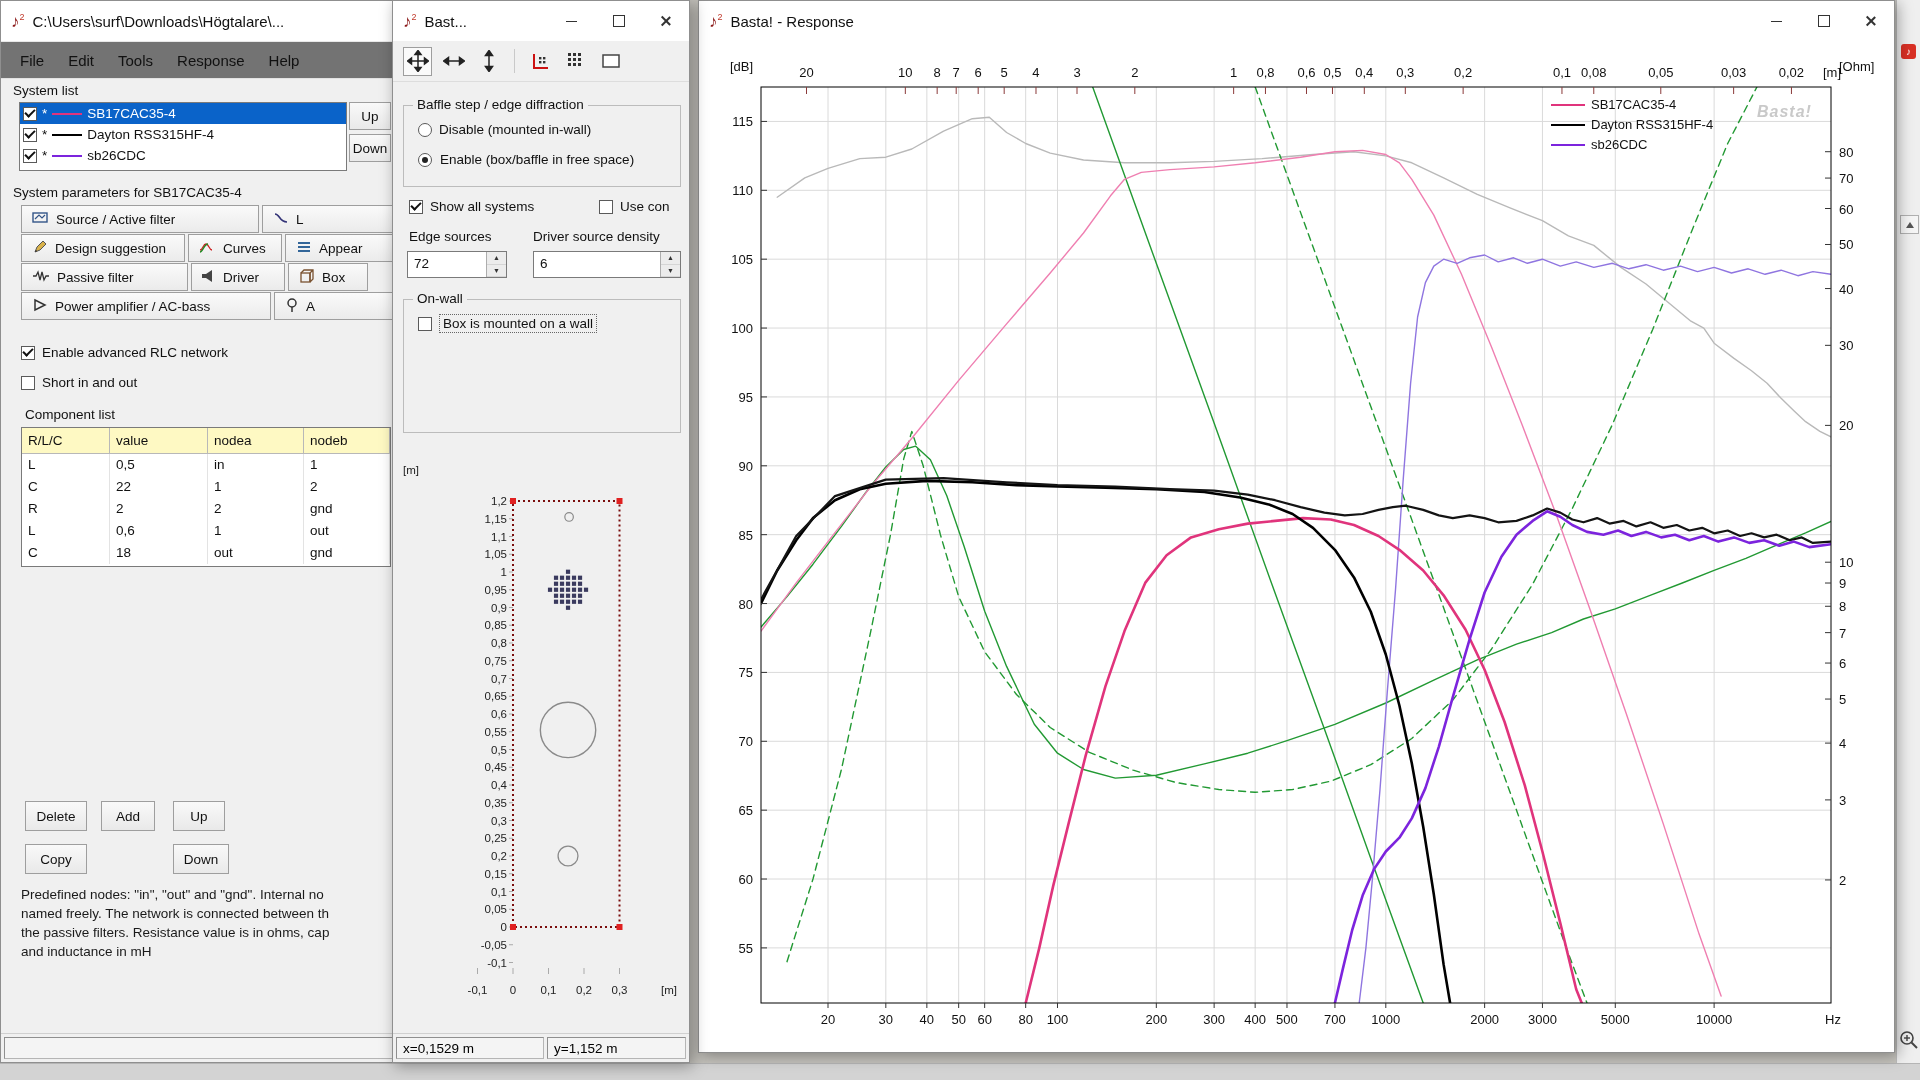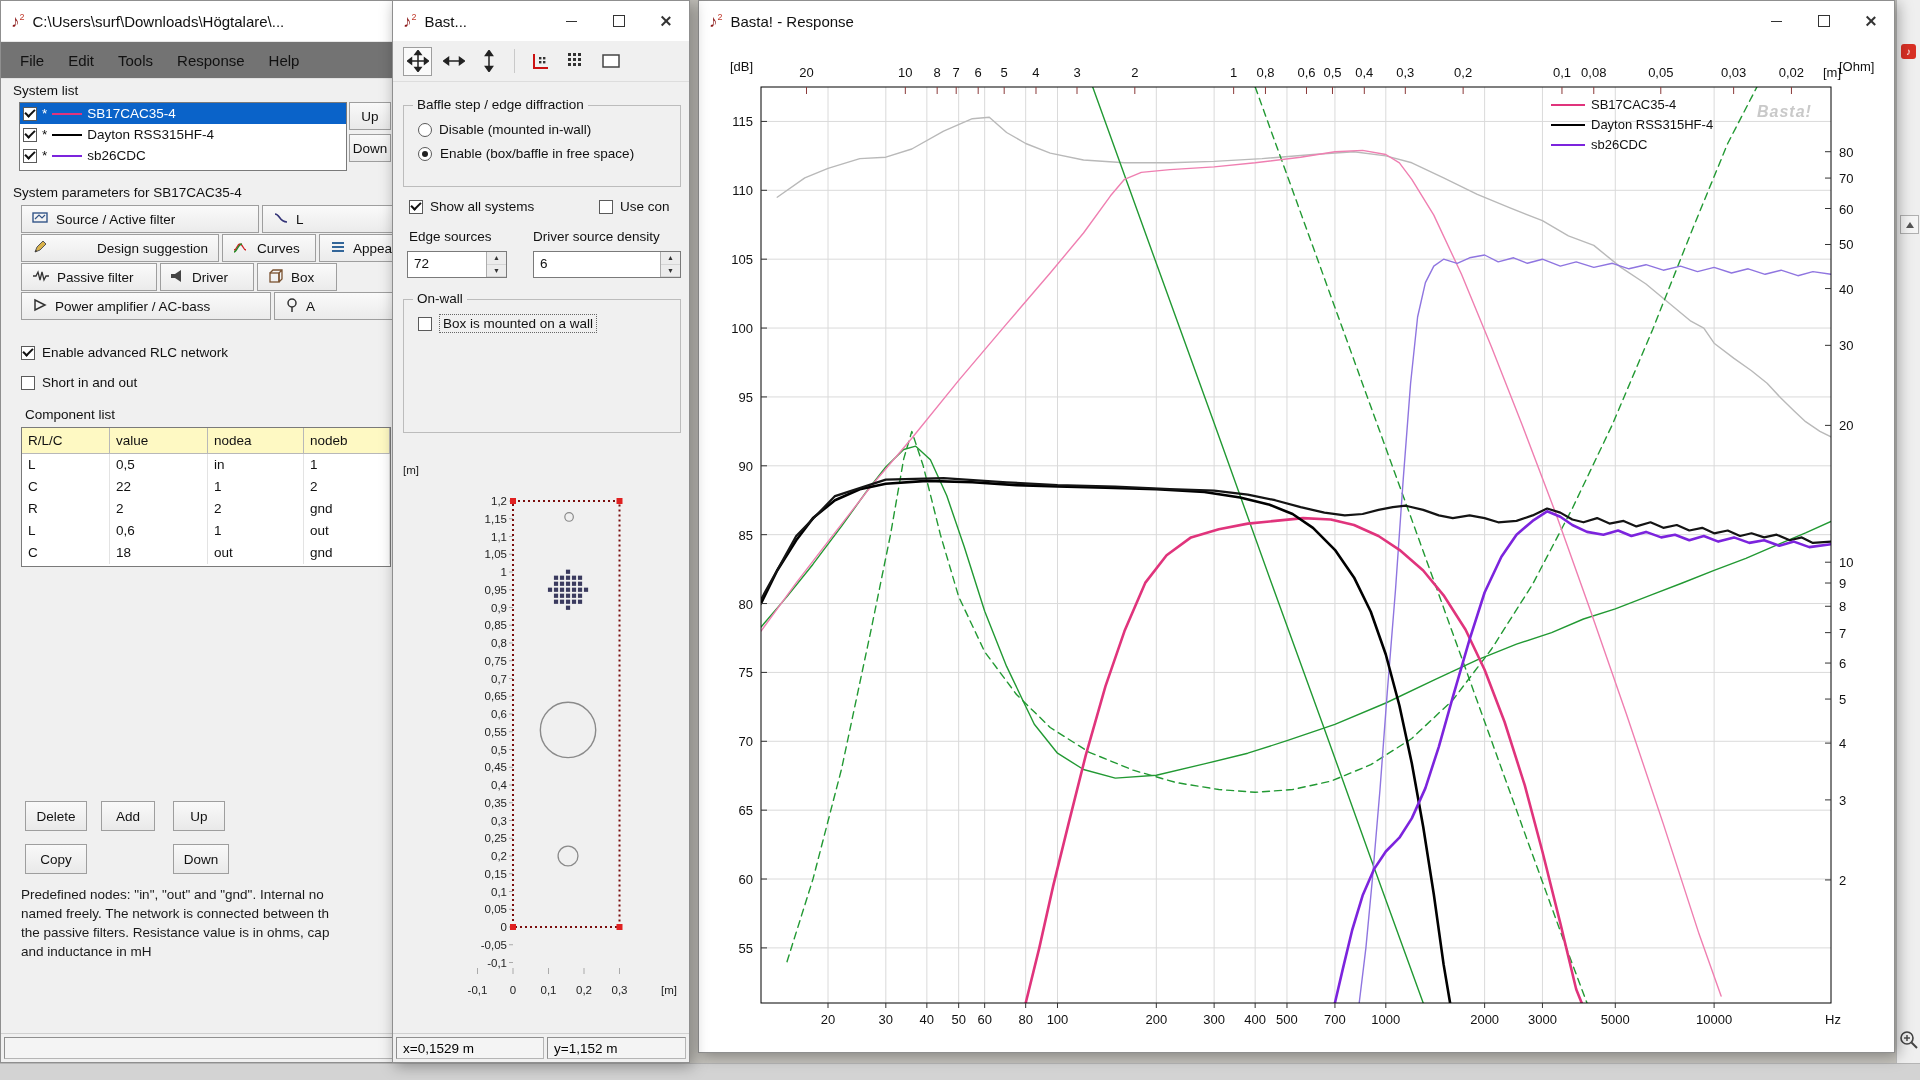--- a/index.html
+++ b/index.html
@@ -132,21 +132,21 @@
           <span>Source / Active filter</span>
         </button>
         <button class="tabbtn" style="width: 150px;">
           <span><svg width="16" height="14">
               <path d="M2 3c5 0 4 8 12 8" fill="none" stroke="#333377" stroke-width="1.6"></path>
             </svg></span>
           <span>L</span>
         </button>
       </div>
       <div class="tabrow" style="top: 233px;">
-        <button class="tabbtn" style="width: 198px; justify-content: space-between;">
+        <button class="tabbtn" style="width: 164px;">
           <span><svg width="16" height="16">
               <path d="M3 13l2-5 6-6 3 3-6 6z" fill="#d9b24a" stroke="#555" stroke-width="1"></path>
               <path d="M3 13l2-1-1-1z" fill="#222"></path>
             </svg></span>
           <span>Design suggestion</span>
         </button>
         <button class="tabbtn" style="width: 94px;">
           <span><svg width="17" height="14">
               <path d="M1 10c3 0 3-6 6-6s3 6 6 6" fill="none" stroke="#cc2222" stroke-width="1.3"></path>
               <path d="M1 12c3 0 4-8 8-8" fill="none" stroke="#228822" stroke-width="1.3"></path>
@@ -158,21 +158,21 @@
               <g stroke="#336699" stroke-width="2">
                 <line x1="2" y1="3" x2="14" y2="3"></line>
                 <line x1="2" y1="7" x2="14" y2="7"></line>
                 <line x1="2" y1="11" x2="14" y2="11"></line>
               </g>
             </svg></span>
           <span>Appear</span>
         </button>
       </div>
       <div class="tabrow" style="top: 262px;">
-        <button class="tabbtn" style="width: 136px;">
+        <button class="tabbtn" style="width: 167px;">
           <span><svg width="18" height="12">
               <path d="M1 6h3l2-4 2 8 2-8 2 8 2-4h3" fill="none" stroke="#333" stroke-width="1.3"></path>
             </svg></span>
           <span>Passive filter</span>
         </button>
         <button class="tabbtn" style="width: 94px; padding-left: 8px;">
           <span><svg width="16" height="16">
               <path d="M2 6h4l6-4v12l-6-4H2z" fill="#444"></path>
             </svg></span>
           <span>Driver</span>
@@ -346,21 +346,21 @@
         </svg>
       </span>
     </div>
 
   <div class="groupbox" style="left:10px;top:104px;width:278px;height:82px;">
     <span class="grouplabel">Baffle step / edge diffraction</span>
     <div class="cbrow" style="left:14px;top:16px;">
       <span class="radio"></span>
       <span>Disable (mounted in-wall)</span>
     </div>
-    <div class="cbrow" style="left:14px;top:40px;gap:8px;">
+    <div class="cbrow" style="left:14px;top:46px;gap:8px;">
       <span class="radio on"></span>
       <span>Enable (box/baffle in free space)</span>
     </div>
   </div>
 
   <div class="cbrow" style="left:16px;top:198px;">
     <span class="cb on"></span>
     <span>Show all systems</span>
   </div>
   <div class="cbrow" style="left:206px;top:198px;width:110px;overflow:hidden;white-space:nowrap;">

